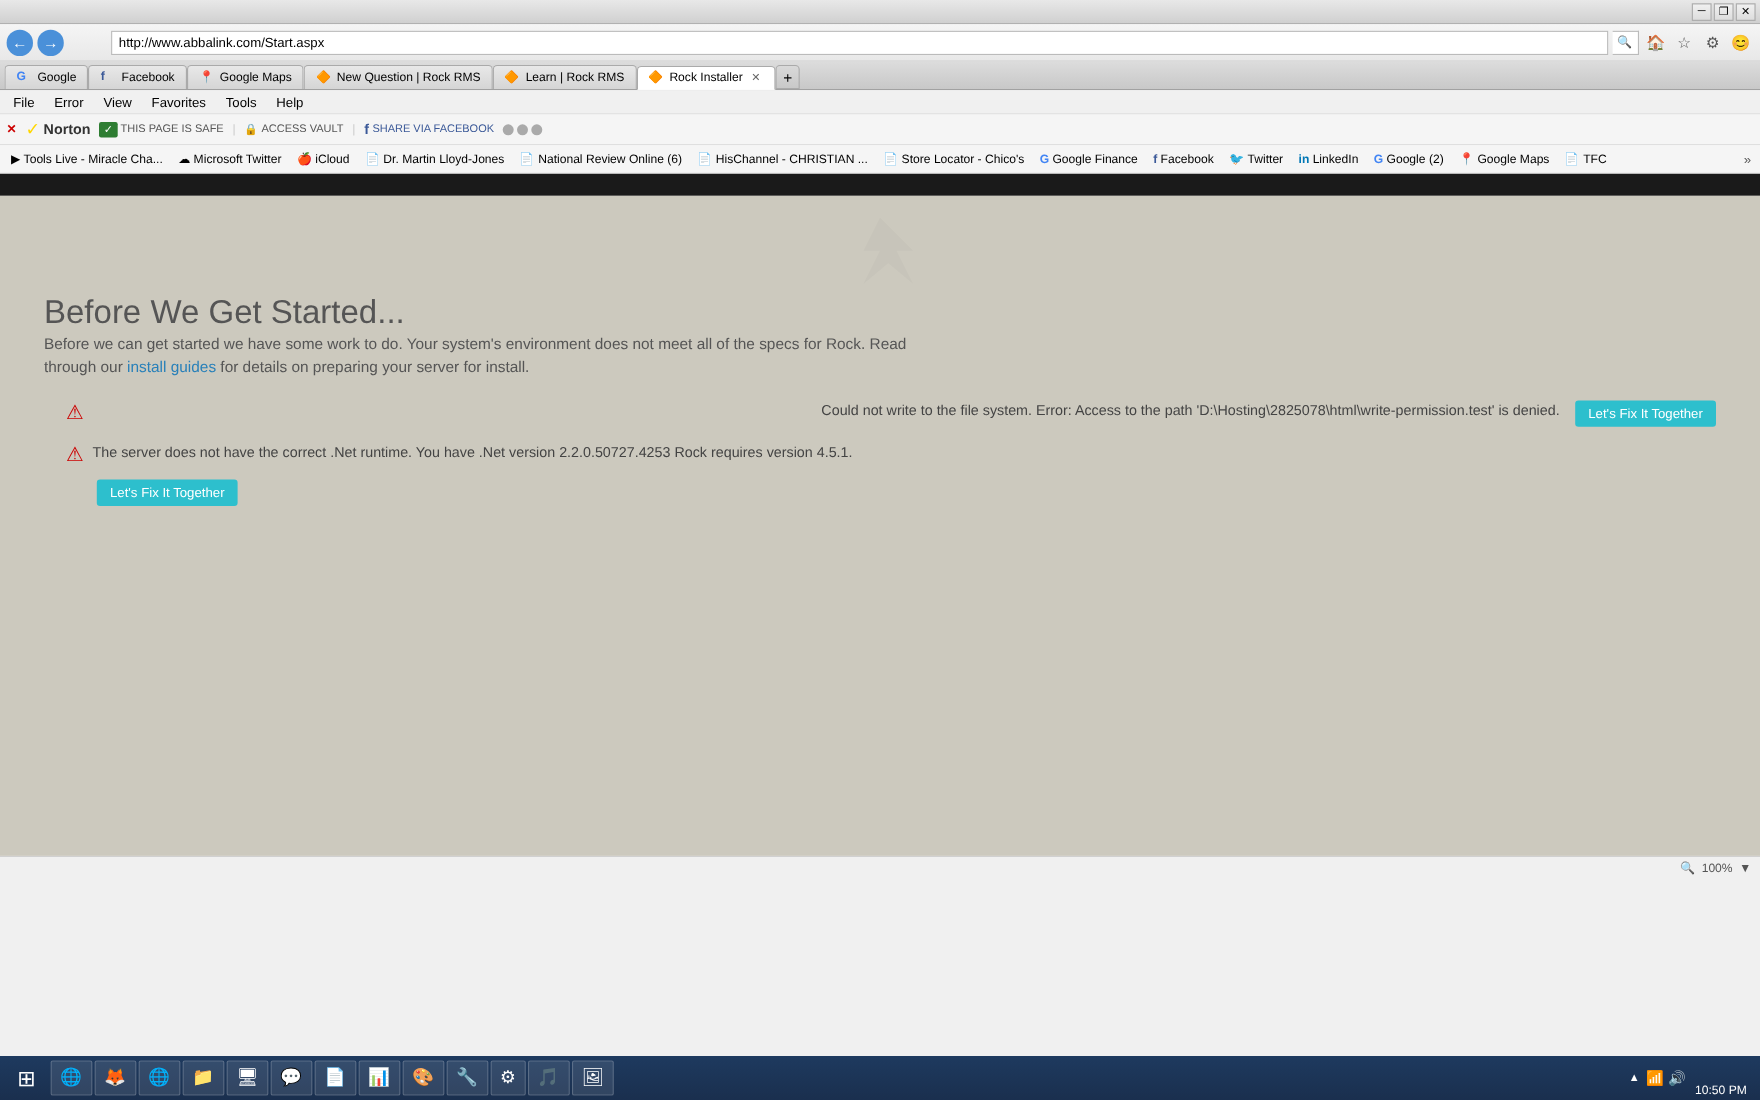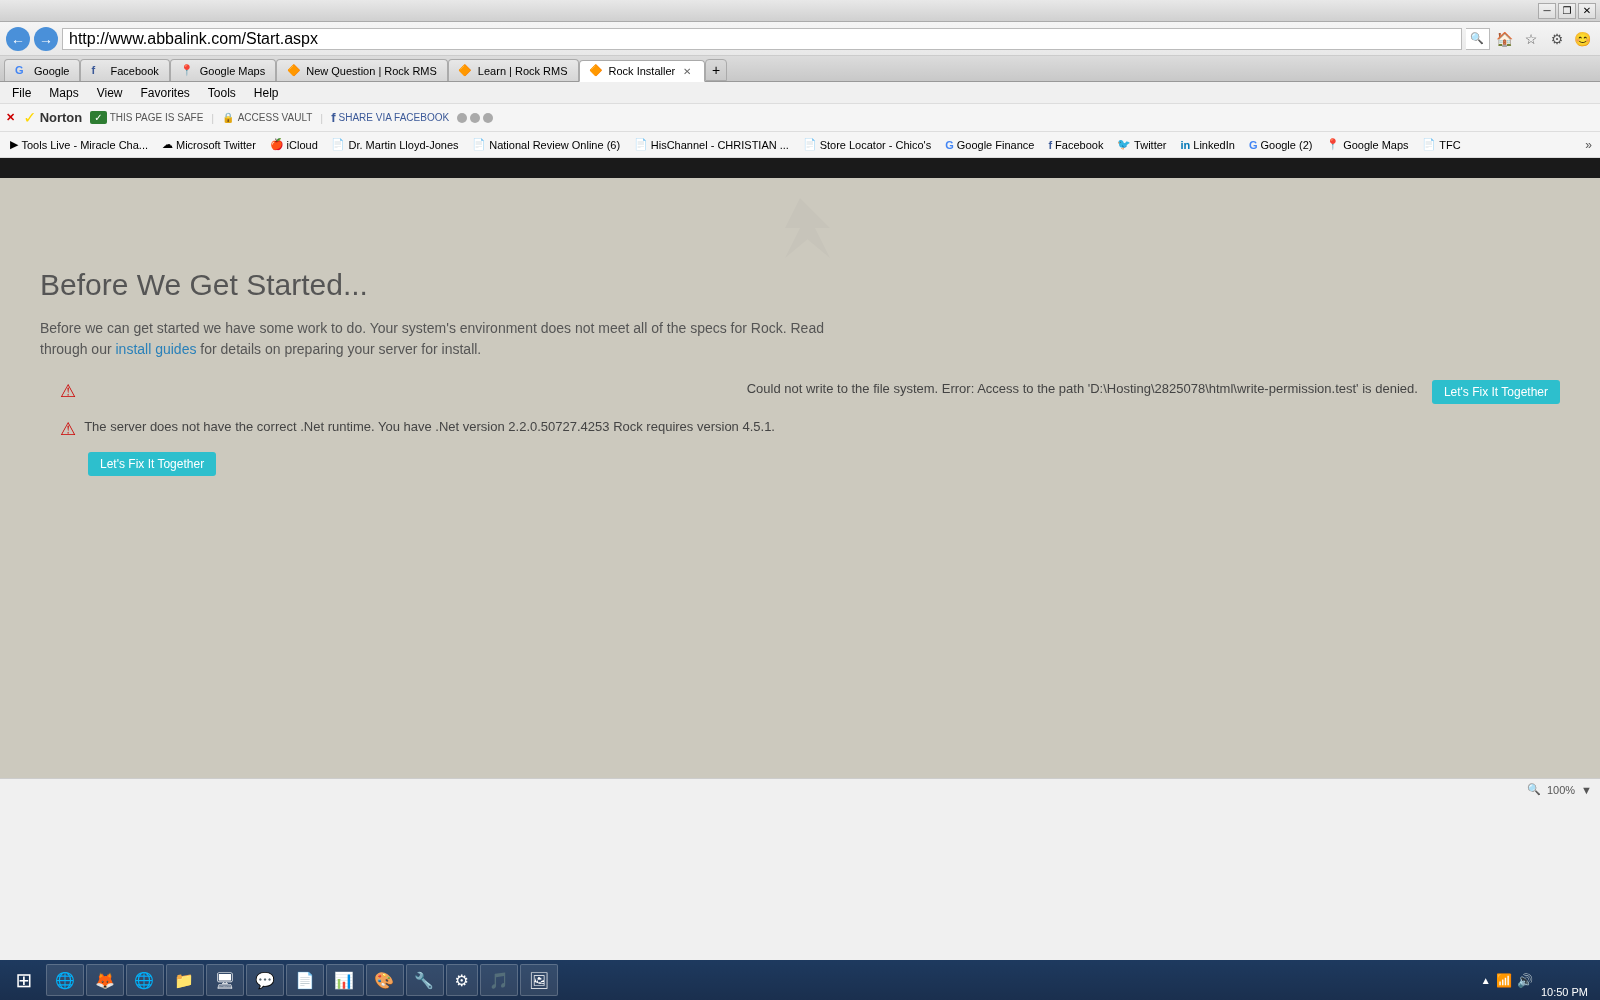--- a/index.html
+++ b/index.html
@@ -44,22 +44,23 @@
       font-size: 14px;
       font-weight: bold;
     }
     .nav-back { background: #4a90d9; color: white; }
     .nav-forward { background: #4a90d9; color: white; }
     .address-input {
       flex: 1;
       height: 22px;
       border: 1px solid #bbb;
       padding: 0 6px;
-      font-size: 16px;
+      font-size: 12px;
       background: white;
+      margin-left: 39px;
     }
     .search-icon-area {
       width: 24px; height: 22px;
       border: 1px solid #bbb;
       border-left: none;
       background: white;
       display: flex; align-items: center; justify-content: center;
       font-size: 11px;
       color: #555;
     }
@@ -191,21 +192,20 @@
       background: #ccc9be;
       flex: 1;
       padding: 30px 40px;
       min-height: 600px;
       position: relative;
     }
     .page-heading {
       font-size: 30px;
       color: #555;
       font-weight: 300;
-      margin-bottom: 16px;
       margin-top: 60px;
     }
     .page-intro {
       font-size: 14px;
       color: #555;
       line-height: 1.5;
       margin-bottom: 20px;
       max-width: 800px;
     }
     .page-intro a { color: #2980b9; text-decoration: none; }
@@ -357,21 +357,21 @@
   <div class="tab active">
     <span class="tab-favicon" style="color:#e67e22;">🔶</span>
     <span>Rock Installer</span>
     <button class="tab-close">✕</button>
   </div>
   <button class="tab-new">+</button>
 </div>
 
 <div class="menu-bar">
   <span class="menu-item">File</span>
-  <span class="menu-item">Maps</span>
+  <span class="menu-item">Error</span>
   <span class="menu-item">View</span>
   <span class="menu-item">Favorites</span>
   <span class="menu-item">Tools</span>
   <span class="menu-item">Help</span>
 </div>
 
 <div class="norton-bar">
   <span class="norton-x">✕</span>
   <div class="norton-logo">
     <span style="color:#ffd700; font-size:16px;">✓</span>

